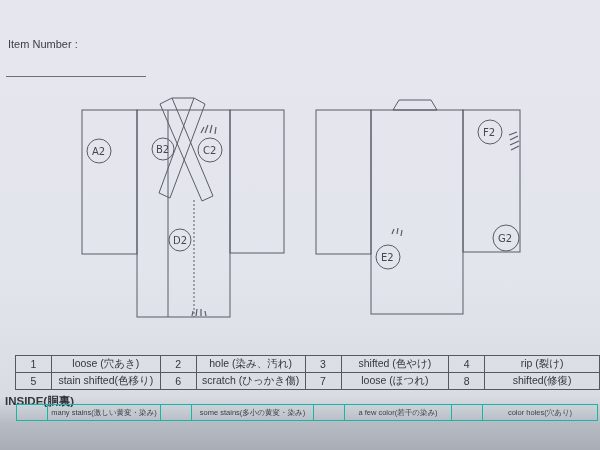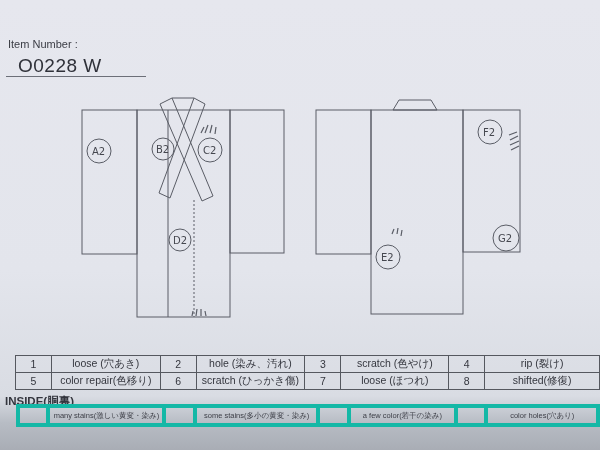--- a/index.html
+++ b/index.html
@@ -9,31 +9,30 @@
   .paper{position:absolute;left:0;top:0;width:600px;height:450px;}
   .item-label{position:absolute;left:8px;top:38px;font-size:11px;color:#3b3d45;}
   .item-number{position:absolute;left:18px;top:55px;font-size:19px;letter-spacing:0.5px;color:#2f3139;}
   .item-underline{position:absolute;left:6px;top:76px;width:140px;height:1px;background:#6c6f78;}
   svg.drawing{position:absolute;left:0;top:0;}
   .legend{position:absolute;left:15px;top:355px;border-collapse:collapse;font-size:10.5px;color:#34363e;}
   .legend td{border:1px solid #55585f;height:16px;padding:0 4px;text-align:center;white-space:nowrap;}
   .legend td.num{width:28px;}
   .inside-label{position:absolute;left:5px;top:394px;font-size:11.5px;font-weight:bold;color:#33353d;}
   .inside{position:absolute;left:16px;top:404px;border-collapse:collapse;font-size:7.5px;color:#3c3e46;}
-  .inside td{border:4px solid #14b8a6;height:15px;padding:0 3px;text-align:center;white-space:nowrap;}
+  .inside td{border:1px solid #14b8a6;height:15px;padding:0 3px;text-align:center;white-space:nowrap;}
   .inside td.box{width:24px;}
   .hand{font-family:"DejaVu Sans",sans-serif;font-size:10px;fill:#45474f;}
 </style>
 </head>
 <body>
 
 <div class="paper">
 
   <div class="item-label">Item Number :</div>
-  <div class="item-number">O0228   W</div>
   <div class="item-underline"></div>
 
   <svg class="drawing" width="600" height="450" viewBox="0 0 600 450">
     <g fill="none" stroke="#5a5d66" stroke-width="1">
 
       <g>
 
         <rect x="82" y="110" width="55" height="144"></rect>
         <rect x="230" y="110" width="54" height="143"></rect>
 
@@ -80,27 +79,27 @@
   </svg>
 
   <table class="legend">
     <tbody>
         <tr>
       <td class="num">1</td>
       <td style="width:100px">loose (穴あき)</td>
       <td class="num">2</td>
       <td style="width:100px">hole (染み、汚れ)</td>
       <td class="num">3</td>
-      <td style="width:100px">scratch (色やけ)</td>
+      <td style="width:100px">shifted (色やけ)</td>
       <td class="num">4</td>
       <td style="width:108px">rip (裂け)</td>
     </tr>
     <tr>
       <td class="num">5</td>
-      <td>color repair(色移り)</td>
+      <td>stain shifted(色移り)</td>
       <td class="num">6</td>
       <td>scratch (ひっかき傷)</td>
       <td class="num">7</td>
       <td>loose (ほつれ)</td>
       <td class="num">8</td>
       <td>shifted(修復)</td>
     </tr>
   </tbody>
     </table>
 

